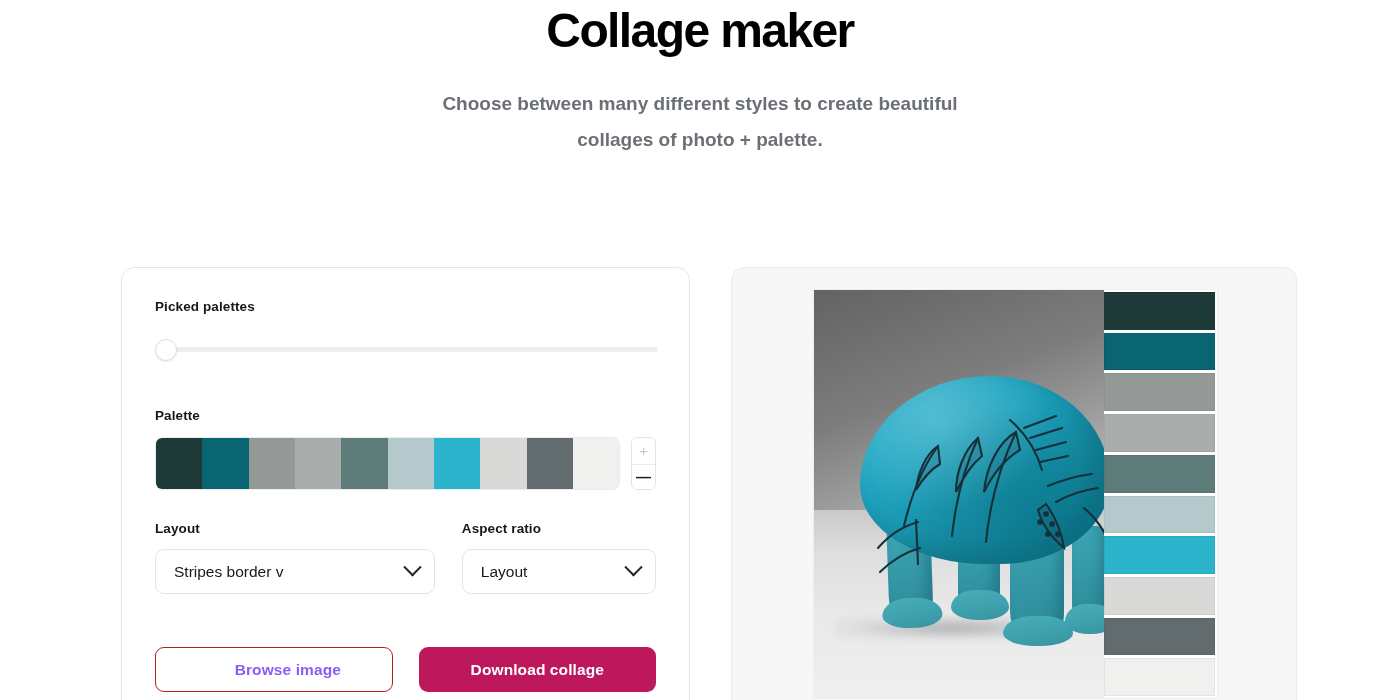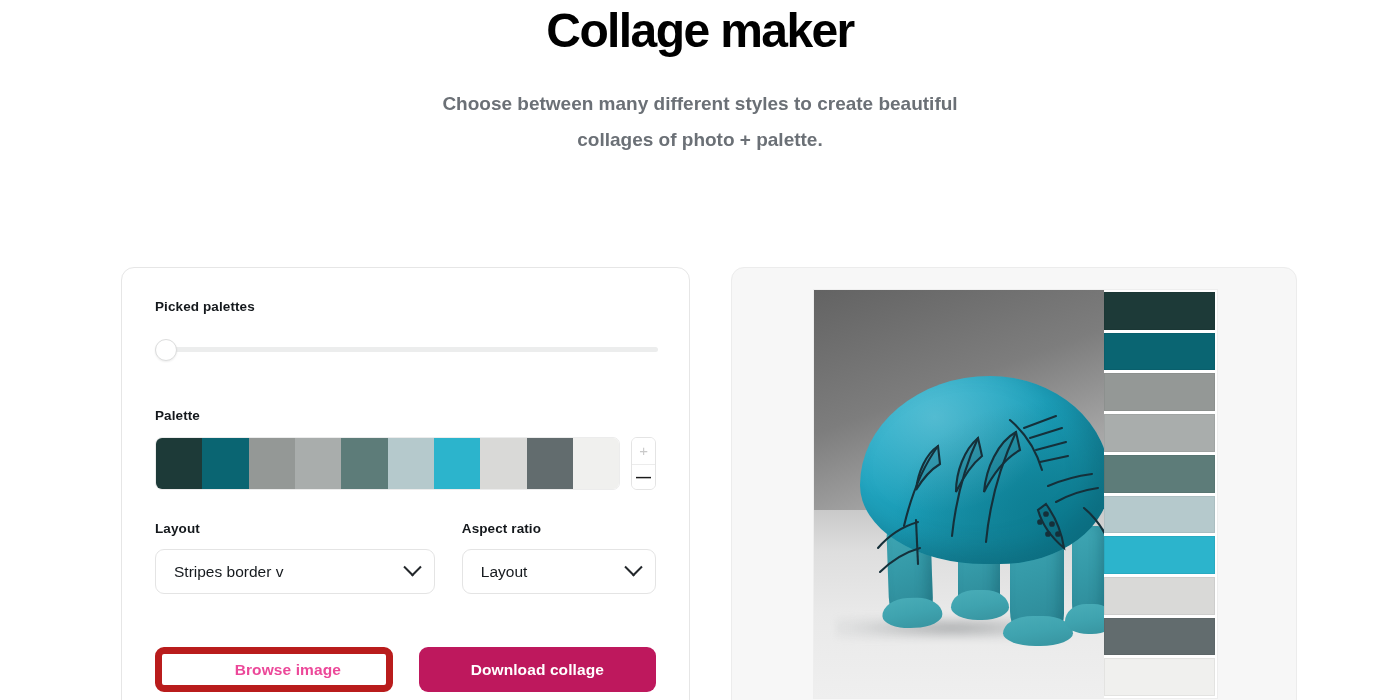--- a/index.html
+++ b/index.html
@@ -183,22 +183,22 @@
     align-items: center;
     justify-content: center;
     font-size: 15.5px;
     font-weight: 700;
     cursor: pointer;
     letter-spacing: .1px;
   }
   .btn-secondary {
     width: 239px;
     background: #ffffff;
-    border: 7px solid #b91c1c;
-    color: #ec4899;
+    border: 1px solid #b91c1c;
+    color: #8b5cf6;
     padding-left: 28px;
   }
   .btn-primary {
     width: 239px;
     border: none;
     color: #ffffff;
   }
 
   
   .preview-card {

